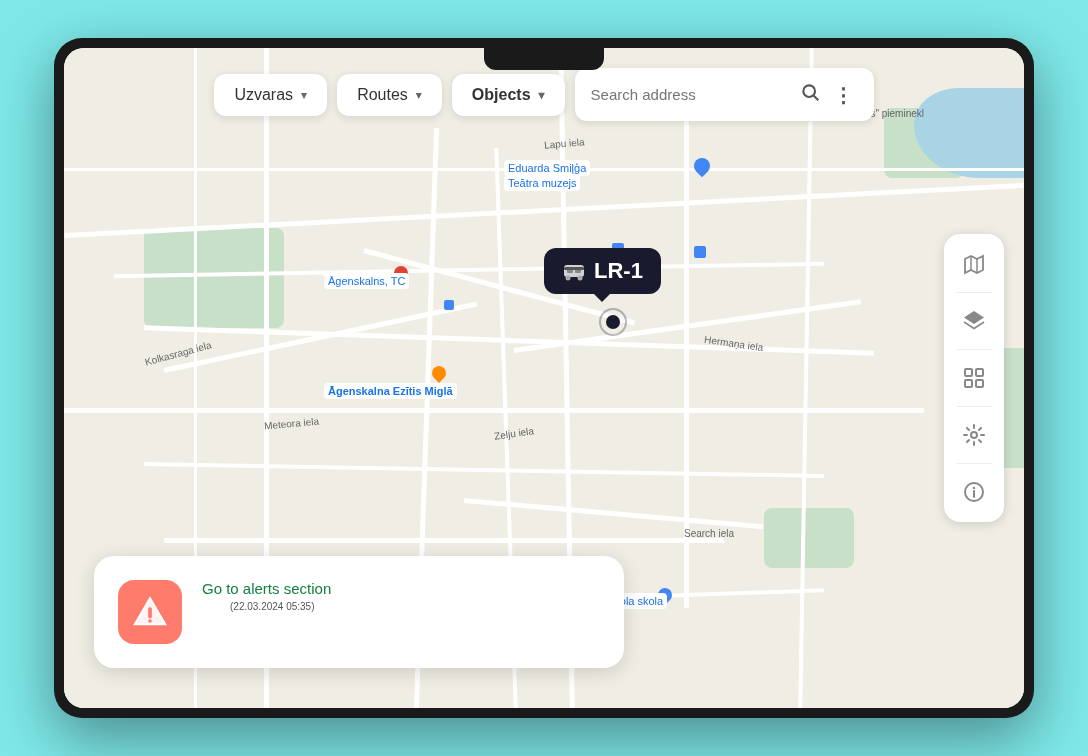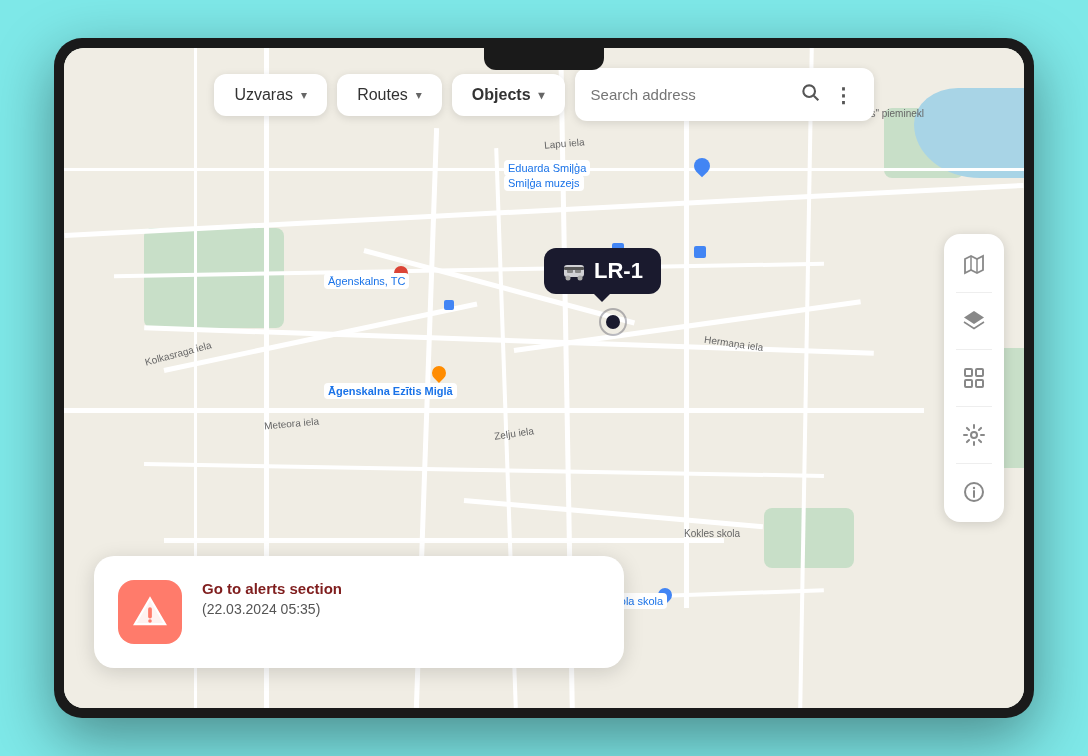--- a/index.html
+++ b/index.html
@@ -277,31 +277,32 @@
       font-weight: 600;
       color: #222;
       line-height: 1.4;
       margin-bottom: 6px;
     }
     .alert-title span.highlight {
       color: #1565c0;
       font-weight: 700;
     }
     .alert-link {
-      color: #7f1d1d;
+      color: #15803d;
       font-size: 15px;
-      font-weight: 700;
+      font-weight: 400;
       cursor: pointer;
       text-decoration: none;
       display: block;
       margin-bottom: 4px;
     }
     .alert-time {
-      font-size: 14px;
+      font-size: 10px;
       color: #555;
+      margin-left: 28px;
     }
     .poi-label {
       position: absolute;
       font-size: 11px;
       color: #1a73e8;
       font-weight: 500;
       text-align: right;
       z-index: 20;
       background: white;
       padding: 2px 4px;
@@ -346,26 +347,26 @@
       <div style="position:absolute;background:white;height:5px;left:300px;top:200px;width:280px;transform:rotate(15deg);transform-origin:left center;"></div>
       <div style="position:absolute;background:white;height:5px;left:450px;top:300px;width:350px;transform:rotate(-8deg);transform-origin:left center;"></div>
       <div style="position:absolute;background:white;height:5px;left:400px;top:450px;width:300px;transform:rotate(5deg);transform-origin:left center;"></div>
 
       <div class="road-label" style="left:480px;top:90px;transform:rotate(-5deg);">Lapu iela</div>
       <div class="road-label" style="left:520px;top:220px;transform:rotate(-5deg);">Bāriņu iela</div>
       <div class="road-label" style="left:640px;top:290px;transform:rotate(8deg);">Hermaņa iela</div>
       <div class="road-label" style="left:80px;top:300px;transform:rotate(-15deg);">Kolkasraga iela</div>
       <div class="road-label" style="left:200px;top:370px;transform:rotate(-5deg);">Meteora iela</div>
       <div class="road-label" style="left:430px;top:380px;transform:rotate(-8deg);">Zelju iela</div>
-      <div class="road-label" style="left:620px;top:480px;transform:rotate(0deg);">Kokles skola</div>
+      <div class="road-label" style="left:620px;top:480px;transform:rotate(0deg);">Search iela</div>
       <div class="road-label" style="left:440px;top:570px;transform:rotate(-3deg);">Cieceres iela</div>
       <div class="road-label" style="right:100px;top:60px;">"Uzvaras" pieminekl</div>
 
       <div class="poi-label" style="left:440px;top:112px;">Eduarda Smiļģa</div>
-      <div class="poi-label" style="left:440px;top:127px;">Smiļģa muzejs</div>
+      <div class="poi-label" style="left:440px;top:127px;">Teātra muzejs</div>
       <div class="poi-label" style="left:260px;top:225px;">Āgenskalns, TC</div>
       <div class="poi-label" style="left:260px;top:335px;font-weight:bold;">Āgenskalna Ezītis Miglā</div>
       <div class="poi-label" style="left:490px;top:545px;">Rīgas Volejbola skola</div>
 
       <div style="position:absolute;left:630px;top:110px;width:16px;height:16px;background:#4285f4;border-radius:50% 50% 50% 0;transform:rotate(-45deg);"></div>
       <div style="position:absolute;left:330px;top:218px;width:14px;height:14px;background:#db4437;border-radius:50% 50% 50% 0;transform:rotate(-45deg);"></div>
       <div style="position:absolute;left:594px;top:540px;width:14px;height:14px;background:#4285f4;border-radius:50% 50% 50% 0;transform:rotate(-45deg);"></div>
       <div style="position:absolute;left:368px;top:318px;width:14px;height:14px;background:#ff8c00;border-radius:50% 50% 50% 0;transform:rotate(-45deg);"></div>
 
       <div style="position:absolute;left:548px;top:195px;width:12px;height:12px;background:#4285f4;border-radius:2px;"></div>

